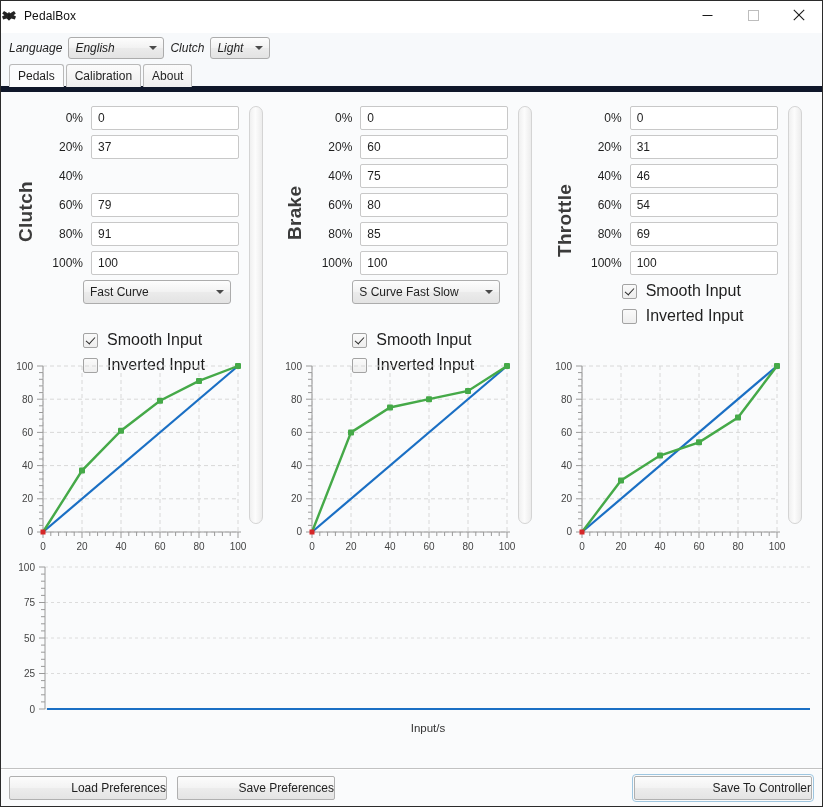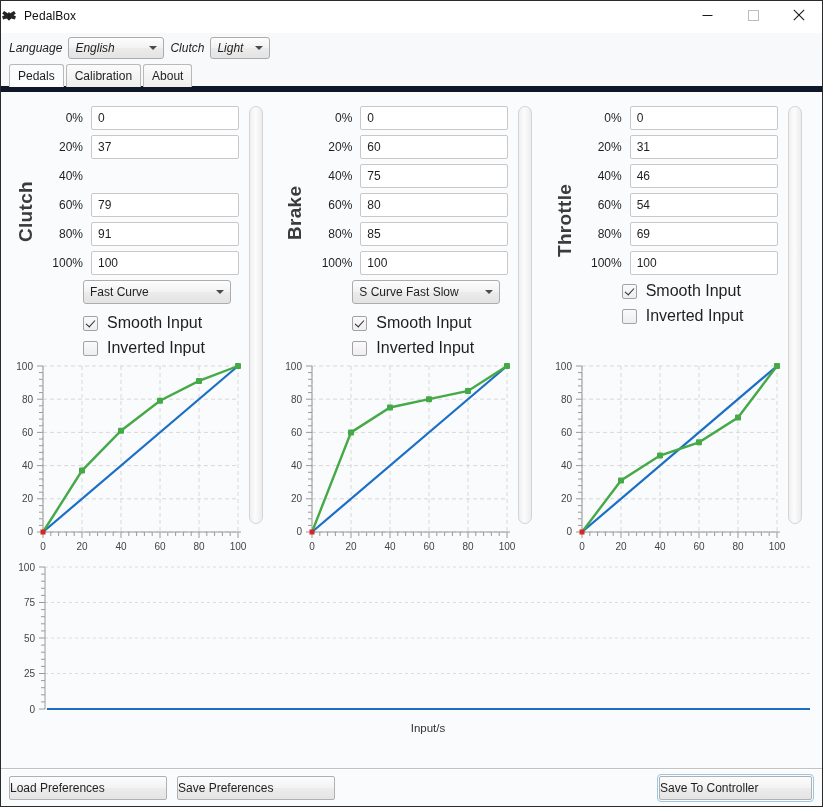--- a/index.html
+++ b/index.html
@@ -173,21 +173,21 @@
     font-family: "Liberation Sans", sans-serif;
     font-size: 12px;
     color: #1f1f1f;
     padding: 0 6px;
     outline: none;
   }
   .curve-row {
     display: flex;
     height: 24px;
     margin-top: 4px;
-    margin-bottom: 8px;
+    margin-bottom: 25px;
   }
   .curve-spacer { width: 82px; }
   .combo-curve {
     box-sizing: border-box;
     width: 148px; height: 24px;
   }
   .check-row {
     display: flex;
     align-items: center;
     height: 22px;
@@ -263,28 +263,28 @@
   }
   .btn {
     box-sizing: border-box;
     height: 24px;
     border: 1px solid #b0b0b0;
     border-radius: 2px;
     background: linear-gradient(to bottom,#fcfcfc 0%,#f3f3f3 48%,#ececec 52%,#e4e4e4 100%);
     font-family: "Liberation Sans", sans-serif;
     font-size: 12px;
     color: #1f1f1f;
-    display: flex; align-items: center; justify-content: flex-start;
+    display: flex; align-items: center; justify-content: flex-end;
     cursor: default;
     user-select: none;
   }
   .btn-load { width: 158px; margin-right: 10px; }
   .btn-save { width: 158px; }
   .btn-controller {
-    width: 153px;
+    width: 178px;
     position: absolute;
     right: 10px;
     outline: 1px solid #9ec6e0;
     outline-offset: 1px;
   }
   .footer-spacer { flex: 1 1 auto; }
 </style>
 </head>
 <body>
 

